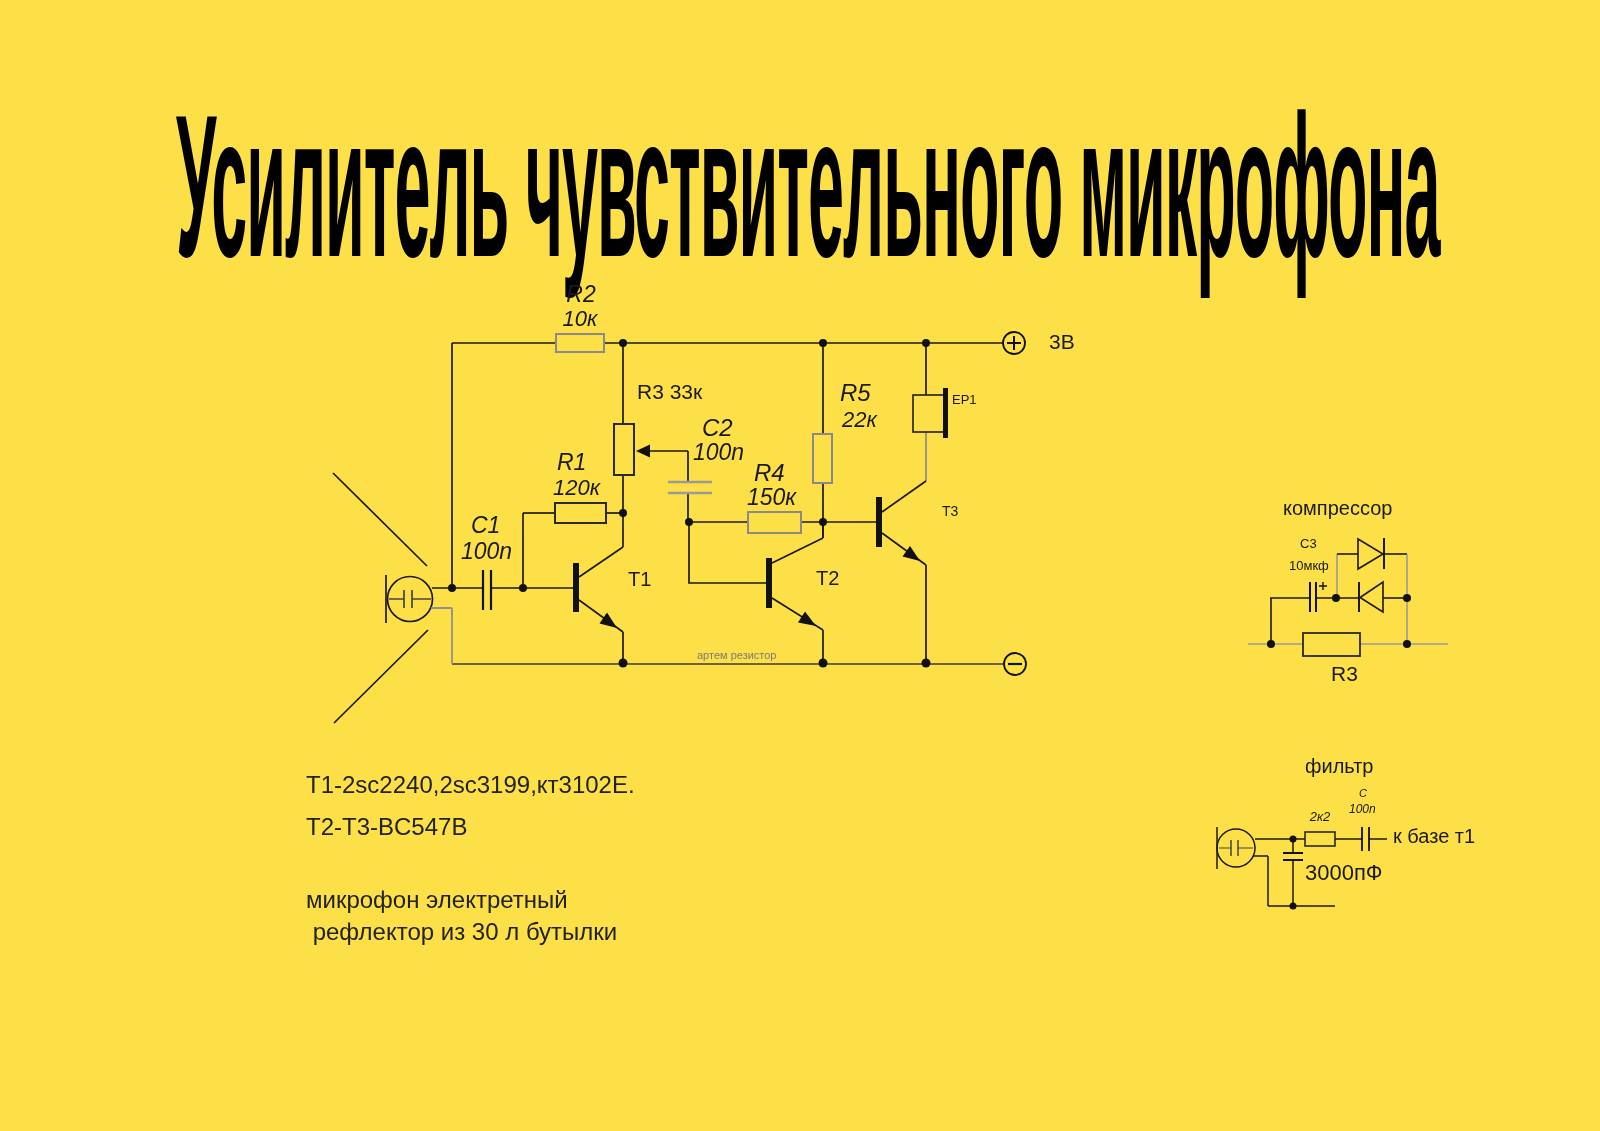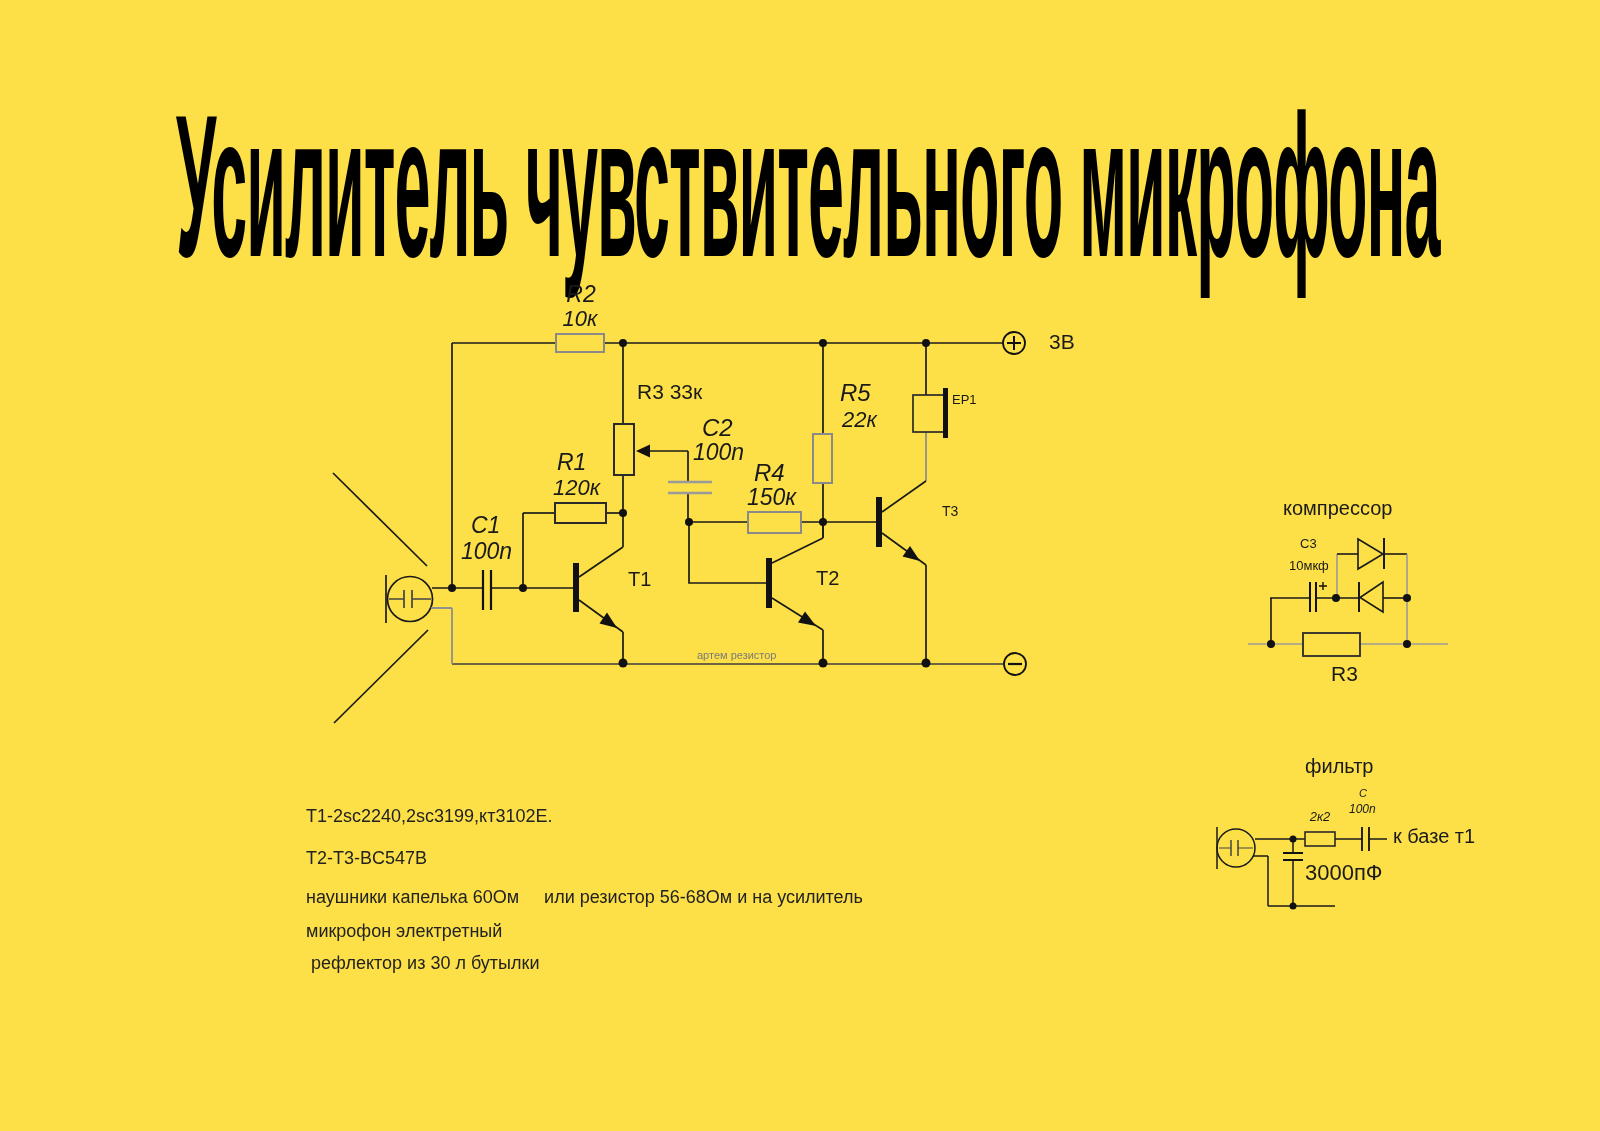--- a/index.html
+++ b/index.html
@@ -4,21 +4,21 @@
 <style>
   html,body{margin:0;padding:0;background:#fff;}
   #canvas{position:relative;width:1600px;height:1131px;background:#fde047;overflow:hidden;
           font-family:"Liberation Sans", sans-serif;color:#1a1a1a;}
   #schem{position:absolute;left:0;top:0;}
   .lbl{position:absolute;white-space:pre;line-height:1.05;text-align:right;}
   .it{font-style:italic;}
   .ctr{text-align:center;}
   .title{position:absolute;left:176px;top:85px;font-size:202px;font-weight:bold;line-height:1;
          white-space:nowrap;transform:scaleX(0.32);transform-origin:0 0;letter-spacing:-3px;color:#000;}
-  .note{position:absolute;left:306px;font-size:18px;color:#222;white-space:pre;margin-top:35px;}
+  .note{position:absolute;left:306px;font-size:24px;color:#222;white-space:pre;}
   .wm{color:#7a7a7a;}
 </style>
 </head>
 <body>
 
 <div id="canvas">
 
   <div class="title">Усилитель чувствительного микрофона</div>
 
   <svg id="schem" width="1600" height="1131" viewBox="0 0 1600 1131">
@@ -218,17 +218,16 @@
 
   <span class="lbl" style="left:1305px;top:756px;font-size:20px;">фильтр</span>
   <span class="lbl it ctr" style="left:1303px;top:810px;width:34px;font-size:13px;">2к2</span>
   <span class="lbl it" style="left:1359px;top:788px;font-size:11px;">C</span>
   <span class="lbl it" style="left:1349px;top:803px;font-size:12px;">100n</span>
   <span class="lbl" style="left:1393px;top:826px;font-size:20px;">к базе т1</span>
   <span class="lbl" style="left:1305px;top:861px;font-size:22px;">3000пФ</span>
 
   <span class="note" style="top:771px;">T1-2sc2240,2sc3199,кт3102E.</span>
   <span class="note" style="top:813px;">T2-T3-BC547B</span>
-  <span class="note" style="top:852px;">наушники капелька 60Ом     или резистор 56-68Ом и на усилитель</span>
   <span class="note" style="top:886px;">микрофон электретный</span>
   <span class="note" style="top:918px;"> рефлектор из 30 л бутылки</span>
 
 </div>
 
 </body></html>

